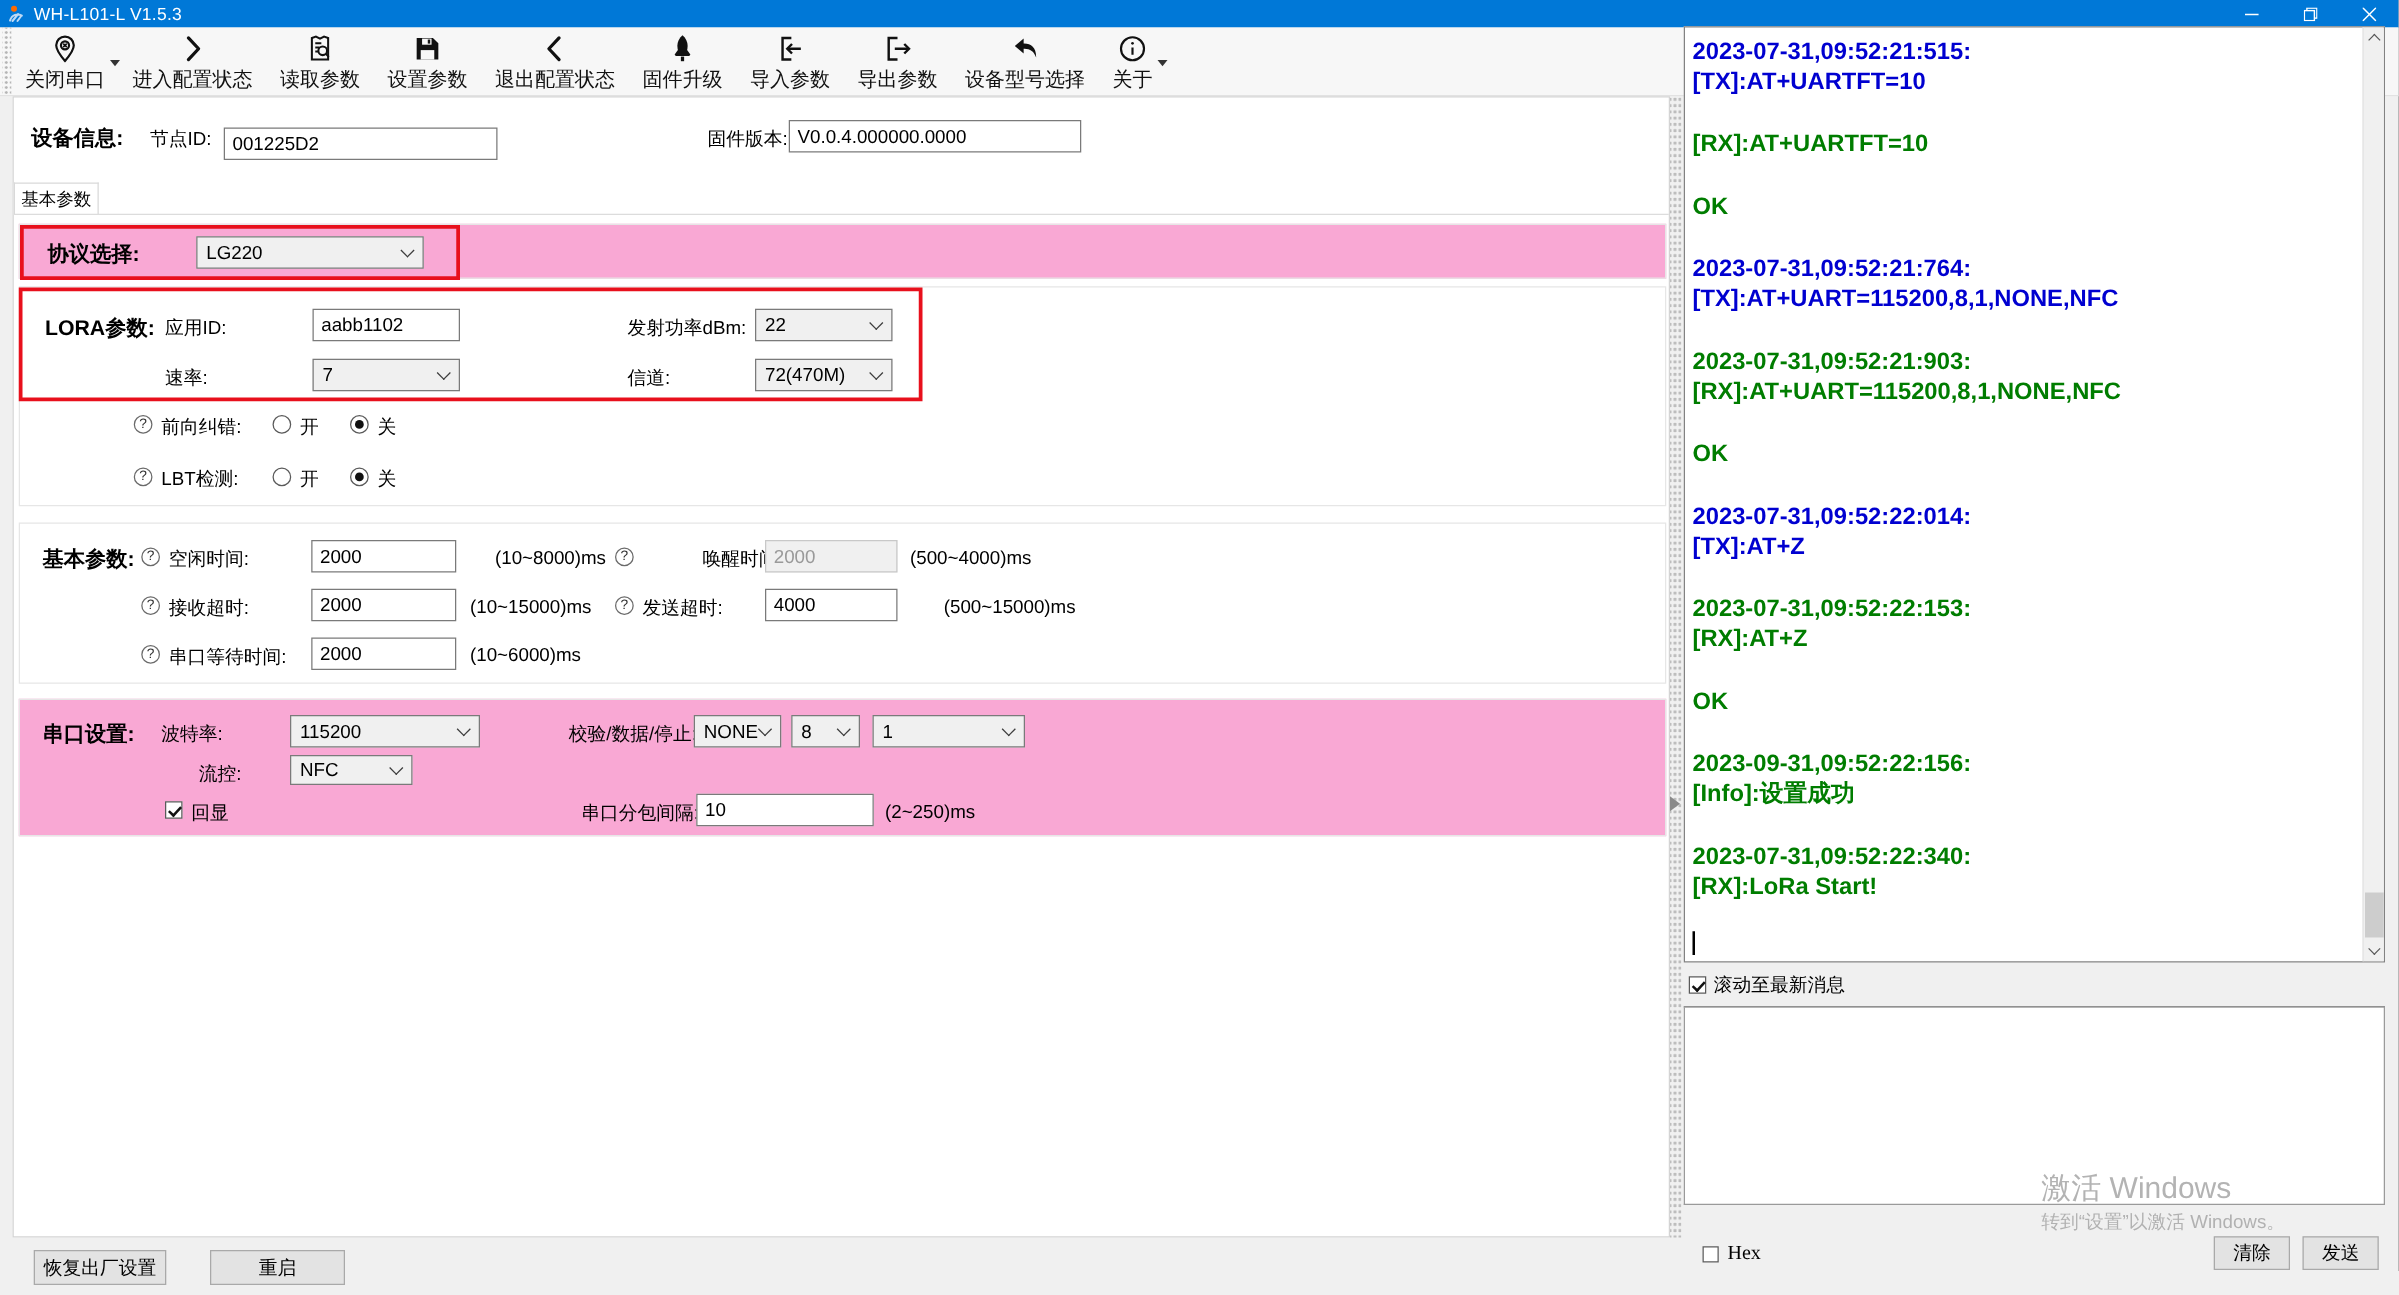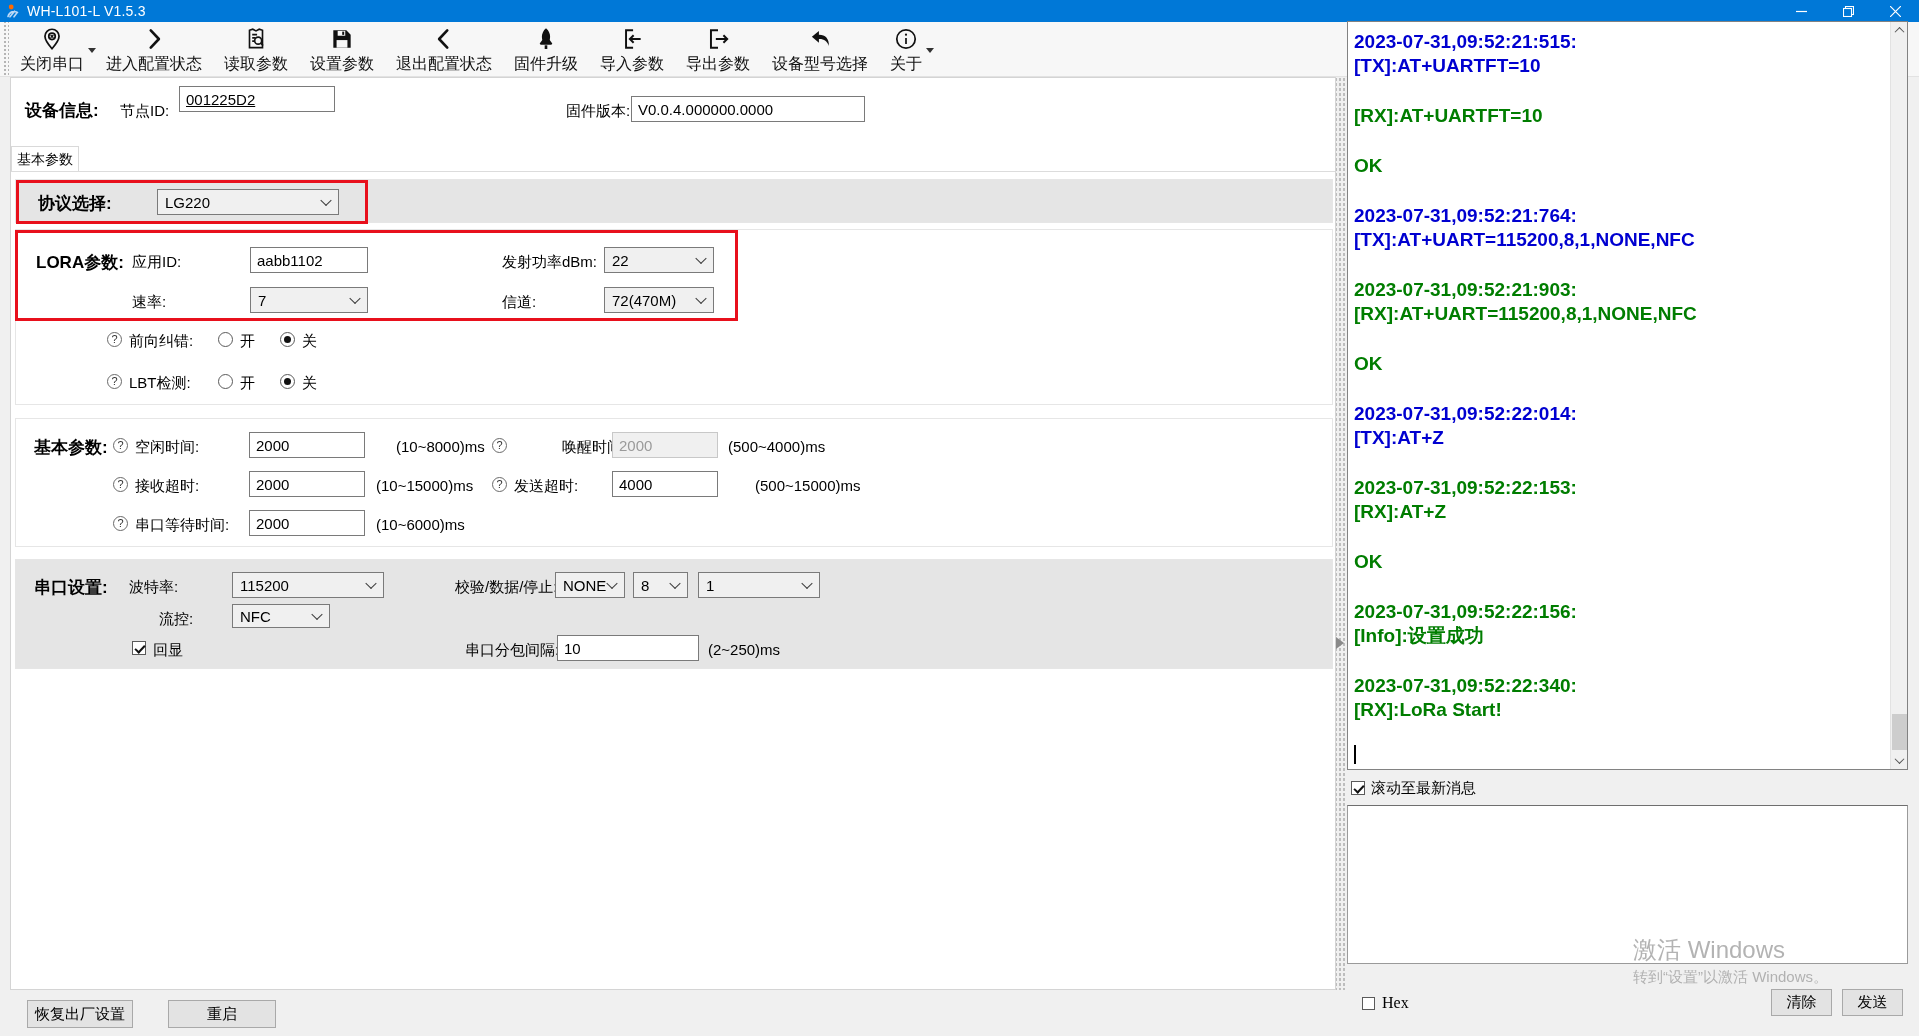--- a/index.html
+++ b/index.html
@@ -33,21 +33,21 @@
   .textbox{position:absolute;height:26px;border:1px solid #7a7a7a;background:#fff;padding:0 6px;font-size:15px;font-family:"Liberation Sans",sans-serif;color:#000;}
   .textbox:disabled{background:#f0f0f0;color:#9a9a9a;border-color:#c8c8c8;}
   .combo{position:absolute;height:26px;border:1px solid #7a7a7a;background:#f0f0f0;display:flex;align-items:center;padding:0 24px 0 7px;font-size:15px;color:#000;}
   .combo-caret{position:absolute;right:8px;top:50%;width:8px;height:8px;border-right:1.6px solid #3c3c3c;border-bottom:1.6px solid #3c3c3c;transform:translateY(-70%) rotate(45deg);}
   .q{position:absolute;width:15px;height:15px;border:1px solid #6a6a6a;border-radius:50%;font-size:11px;line-height:13px;text-align:center;color:#333;}
   .radio{position:absolute;width:15px;height:15px;border:1px solid #5a5a5a;border-radius:50%;background:#fff;}
   .radio.checked::after{content:"";position:absolute;left:3px;top:3px;right:3px;bottom:3px;background:#111;border-radius:50%;}
   .cb{position:absolute;width:14px;height:14px;border:1px solid #5a5a5a;background:#fff;}
   .cb.checked::after{content:"";position:absolute;left:2px;top:3px;width:8px;height:4px;border-left:2px solid #111;border-bottom:2px solid #111;transform:rotate(-47deg);}
   .section-box{position:absolute;left:4px;width:1318px;border:1px solid #e6e6e6;background:#fff;}
-  .section-box.gray{background:#e5e5e5;}
+  .section-box.gray{background:#f9a8d4;}
   .red-box{position:absolute;border:3px solid var(--highlight);pointer-events:none;}
   .tab{position:absolute;left:0;top:68px;width:68px;height:26px;background:#fff;border:1px solid #d9d9d9;border-bottom:none;font-size:14px;display:flex;align-items:center;justify-content:center;color:#000;}
   .tab-strip-line{position:absolute;left:0;top:93px;right:0;border-top:1px solid #dcdcdc;}
   .btn{position:absolute;background:#e3e3e3;border:1px solid #a9a9a9;font-size:15px;font-family:"Liberation Sans",sans-serif;color:#000;}
 
   
   .splitter{position:absolute;left:1336px;top:77px;width:9px;height:913px;background-image:radial-gradient(#bdbdbd 1px,transparent 1.2px);background-size:4px 5px;background-position:2px 0;}
   .splitter-arrow{position:absolute;left:0px;top:560px;width:0;height:0;border-top:6px solid transparent;border-bottom:6px solid transparent;border-left:8px solid #8a8a8a;}
 
   
@@ -216,21 +216,21 @@
       </span>
       <span class="tool-label">关于</span>
       <span class="tool-caret"></span>
     </div>
   </div>
 
   <div class="left-panel">
 
     <span class="sec-title" style="left:14px;top:21px;">设备信息:</span>
     <span class="fld-label" style="left:109px;top:24px;">节点ID:</span>
-    <input class="textbox" style="left: 168px; top: 8px; width: 156px; text-decoration: underline;" value="001225D2">
+    <input class="textbox" style="left: 168px; top: 24px; width: 219px;" value="001225D2">
     <span class="fld-label" style="left:555px;top:24px;">固件版本:</span>
     <input class="textbox" style="left: 620px; top: 18px; width: 234px;" value="V0.0.4.000000.0000">
 
     <div class="tab">基本参数</div>
     <div class="tab-strip-line"></div>
 
     <div class="section-box gray" style="top:101px;height:44px;">
       <span class="sec-title" style="left:22px;top:12px;">协议选择:</span>
       <div class="combo" style="left:141px;top:9px;width:182px;">
         <span>LG220</span>
@@ -352,21 +352,21 @@
     <div class="log-content">
       <div class="log-entry tx"><div>2023-07-31,09:52:21:515:</div><div>[TX]:AT+UARTFT=10</div></div>
       <div class="log-entry rx"><div>[RX]:AT+UARTFT=10</div></div>
       <div class="log-entry rx"><div>OK</div></div>
       <div class="log-entry tx"><div>2023-07-31,09:52:21:764:</div><div>[TX]:AT+UART=115200,8,1,NONE,NFC</div></div>
       <div class="log-entry rx"><div>2023-07-31,09:52:21:903:</div><div>[RX]:AT+UART=115200,8,1,NONE,NFC</div></div>
       <div class="log-entry rx"><div>OK</div></div>
       <div class="log-entry tx"><div>2023-07-31,09:52:22:014:</div><div>[TX]:AT+Z</div></div>
       <div class="log-entry rx"><div>2023-07-31,09:52:22:153:</div><div>[RX]:AT+Z</div></div>
       <div class="log-entry rx"><div>OK</div></div>
-      <div class="log-entry rx"><div>2023-07-31,09:52:22:156:</div><div>[Info]:设置成功</div></div>
+      <div class="log-entry rx"><div>2023-09-31,09:52:22:156:</div><div>[Info]:设置成功</div></div>
       <div class="log-entry rx"><div>2023-07-31,09:52:22:340:</div><div>[RX]:LoRa Start!</div></div>
     </div>
     <span class="log-caret"></span>
     <div class="vscroll">
       <span class="vs-arrow vs-up">
           <span></span>
         </span>
       <span class="vs-thumb"></span>
       <span class="vs-arrow vs-down">
           <span></span>

